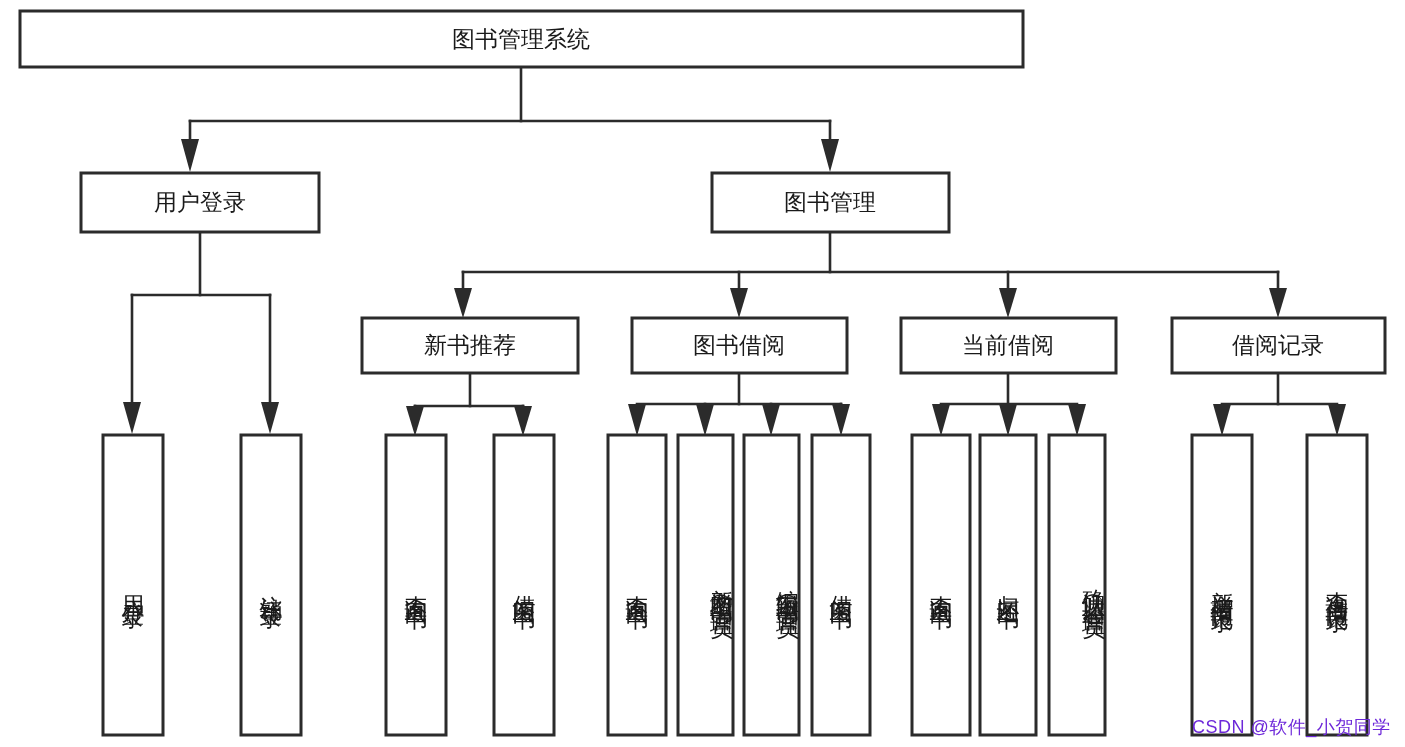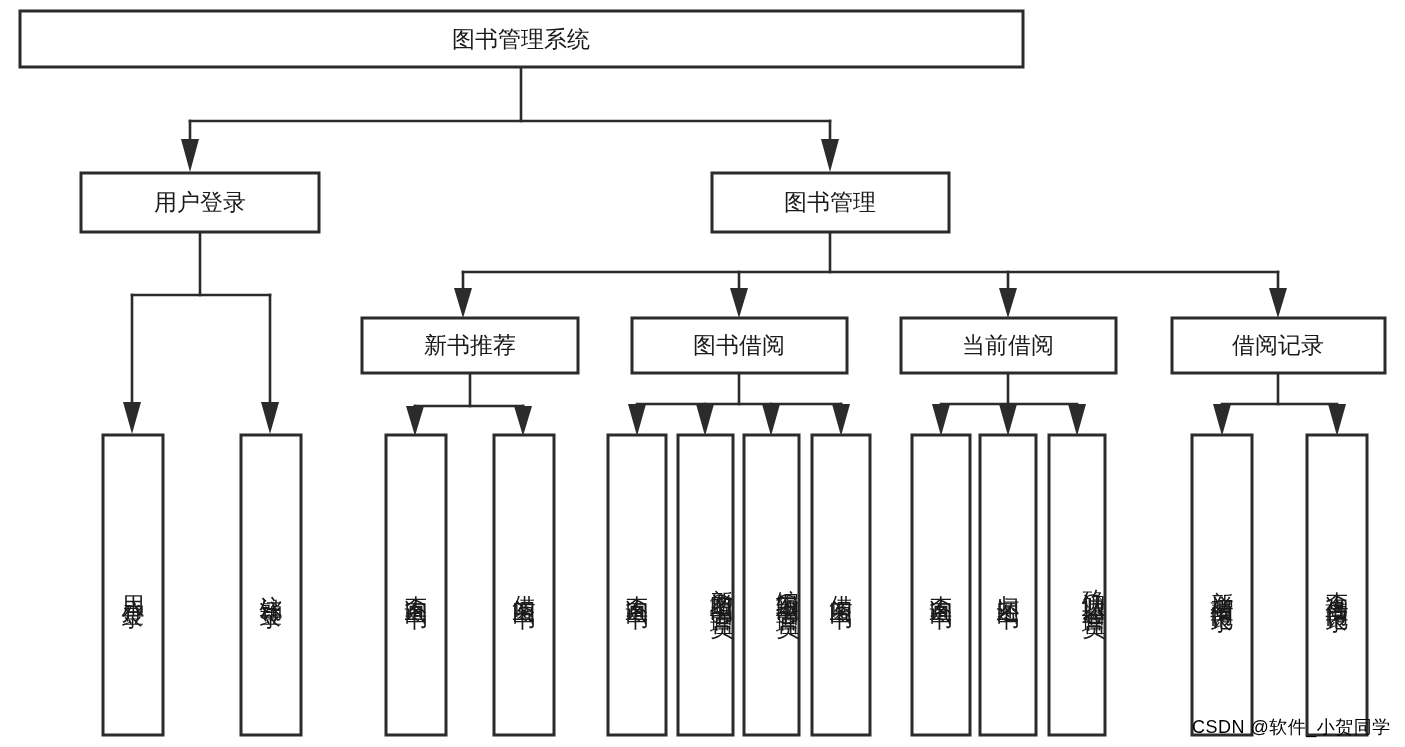--- a/index.html
+++ b/index.html
@@ -62,21 +62,21 @@
     display: flex;
     align-items: center;
     justify-content: center;
     text-align: center;
     pointer-events: none;
   }
   .watermark {
     position: absolute;
     font-family: "Liberation Sans", "DejaVu Sans", sans-serif;
     font-size: 18px;
-    color: #000000;
+    color: #6d28d9;
     white-space: nowrap;
     letter-spacing: 0.5px;
   }
 </style>
 </head>
 <body>
 
 <div id="diagram-root">
 
   <svg class="diagram-svg" viewBox="0 0 1405 747">

